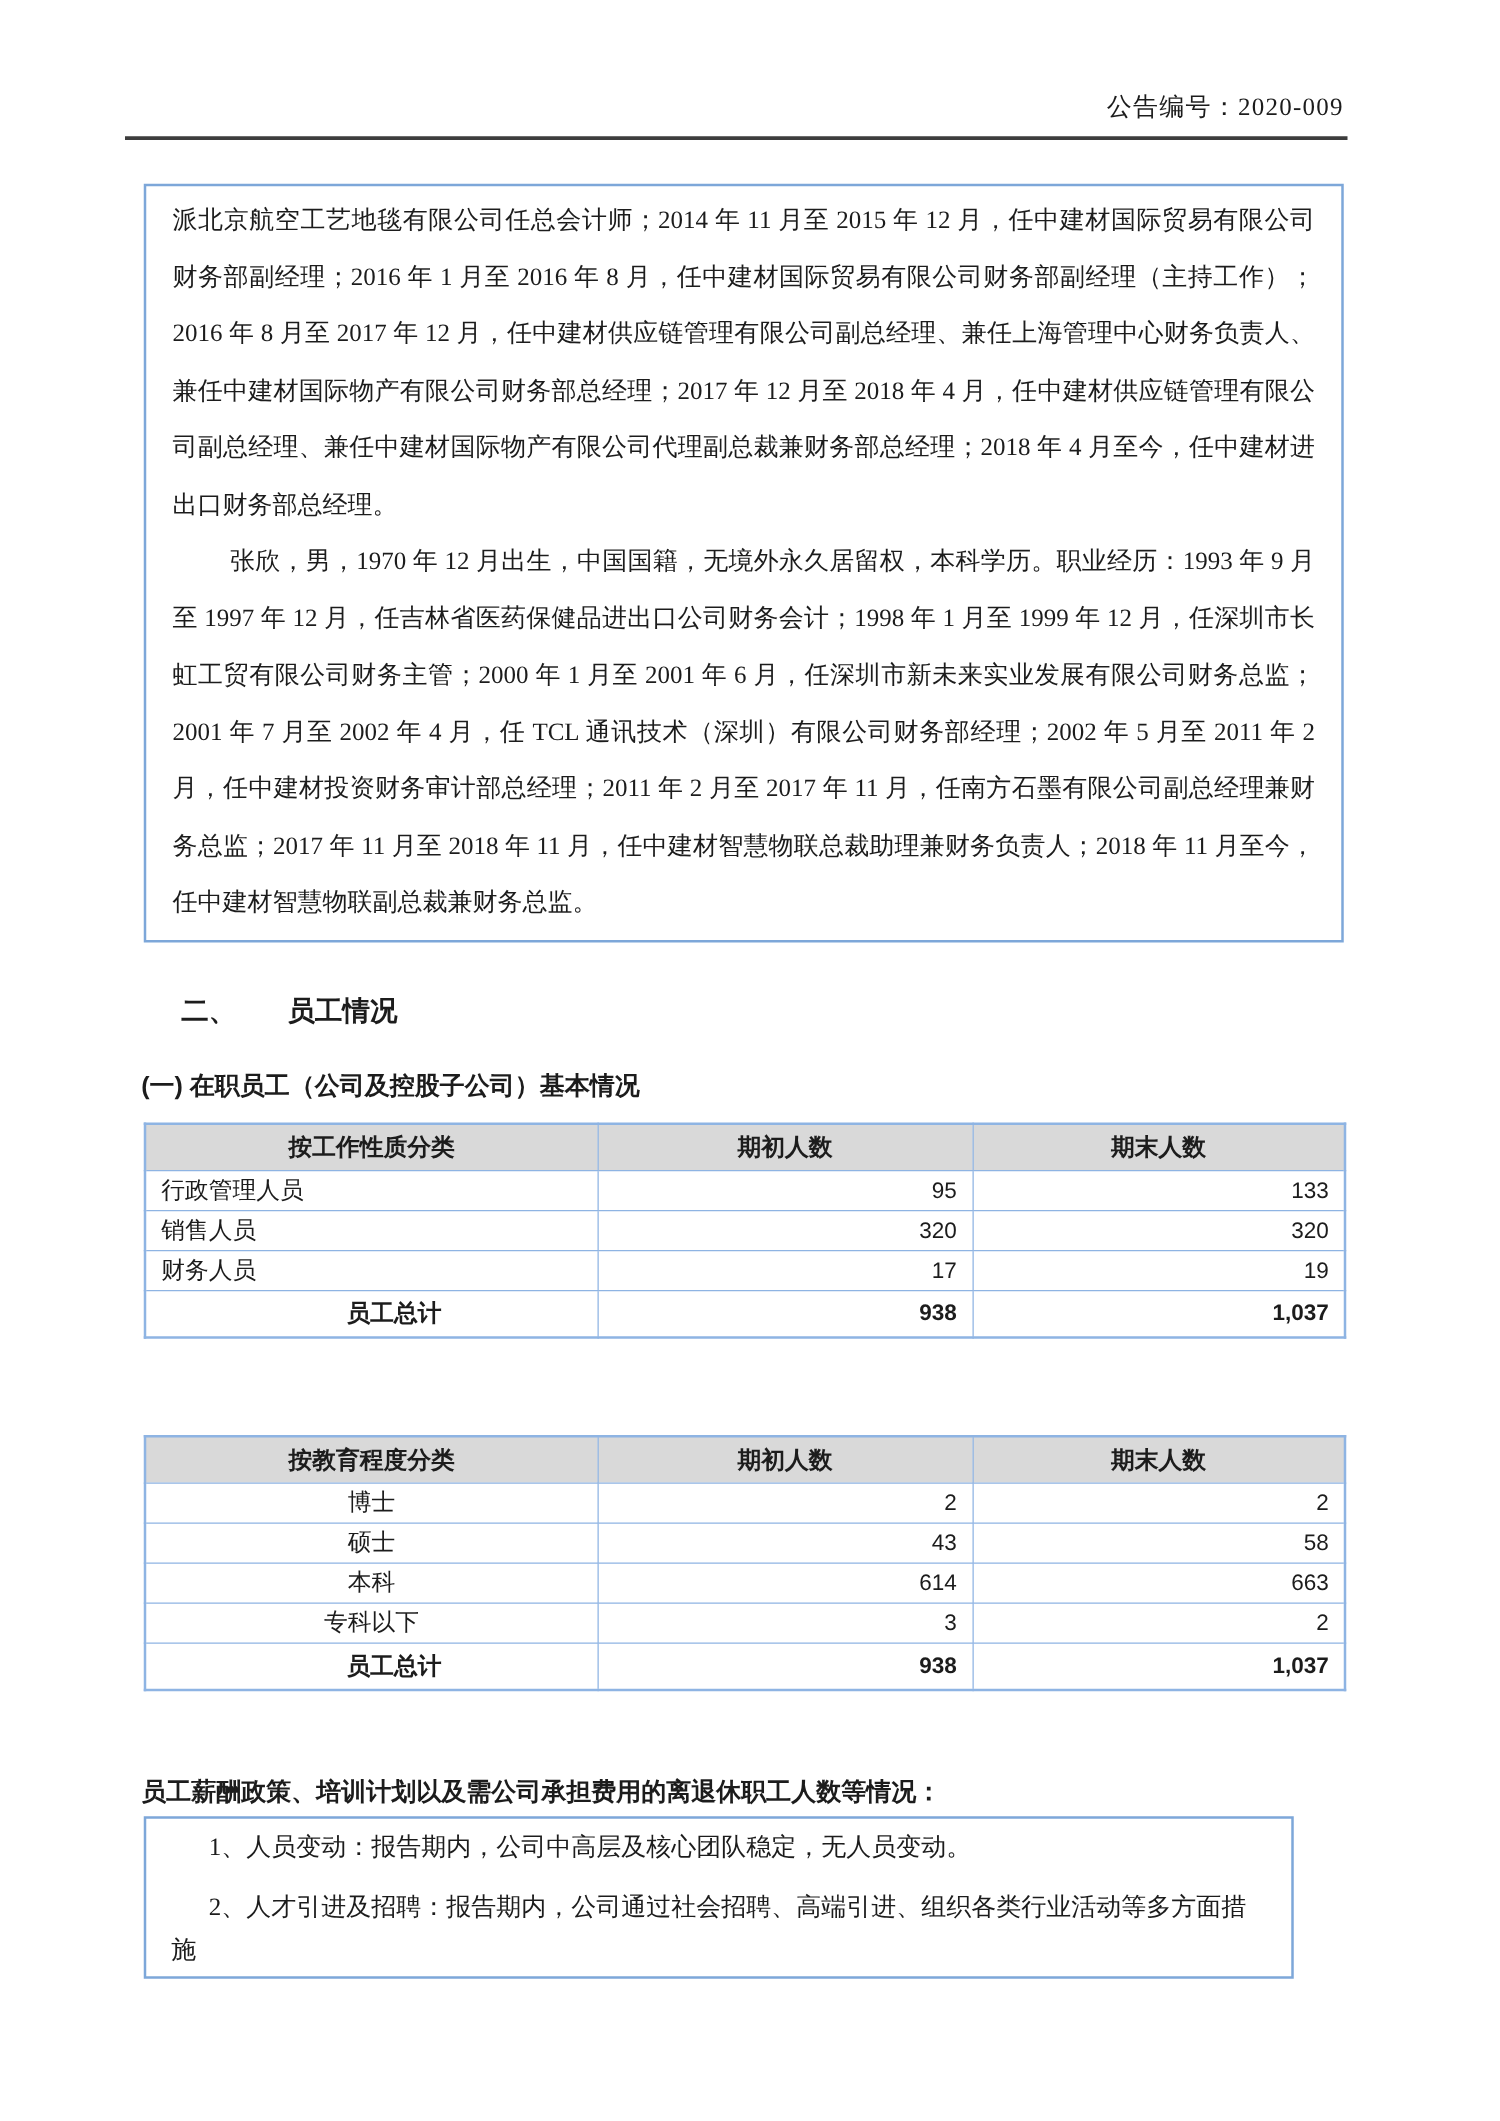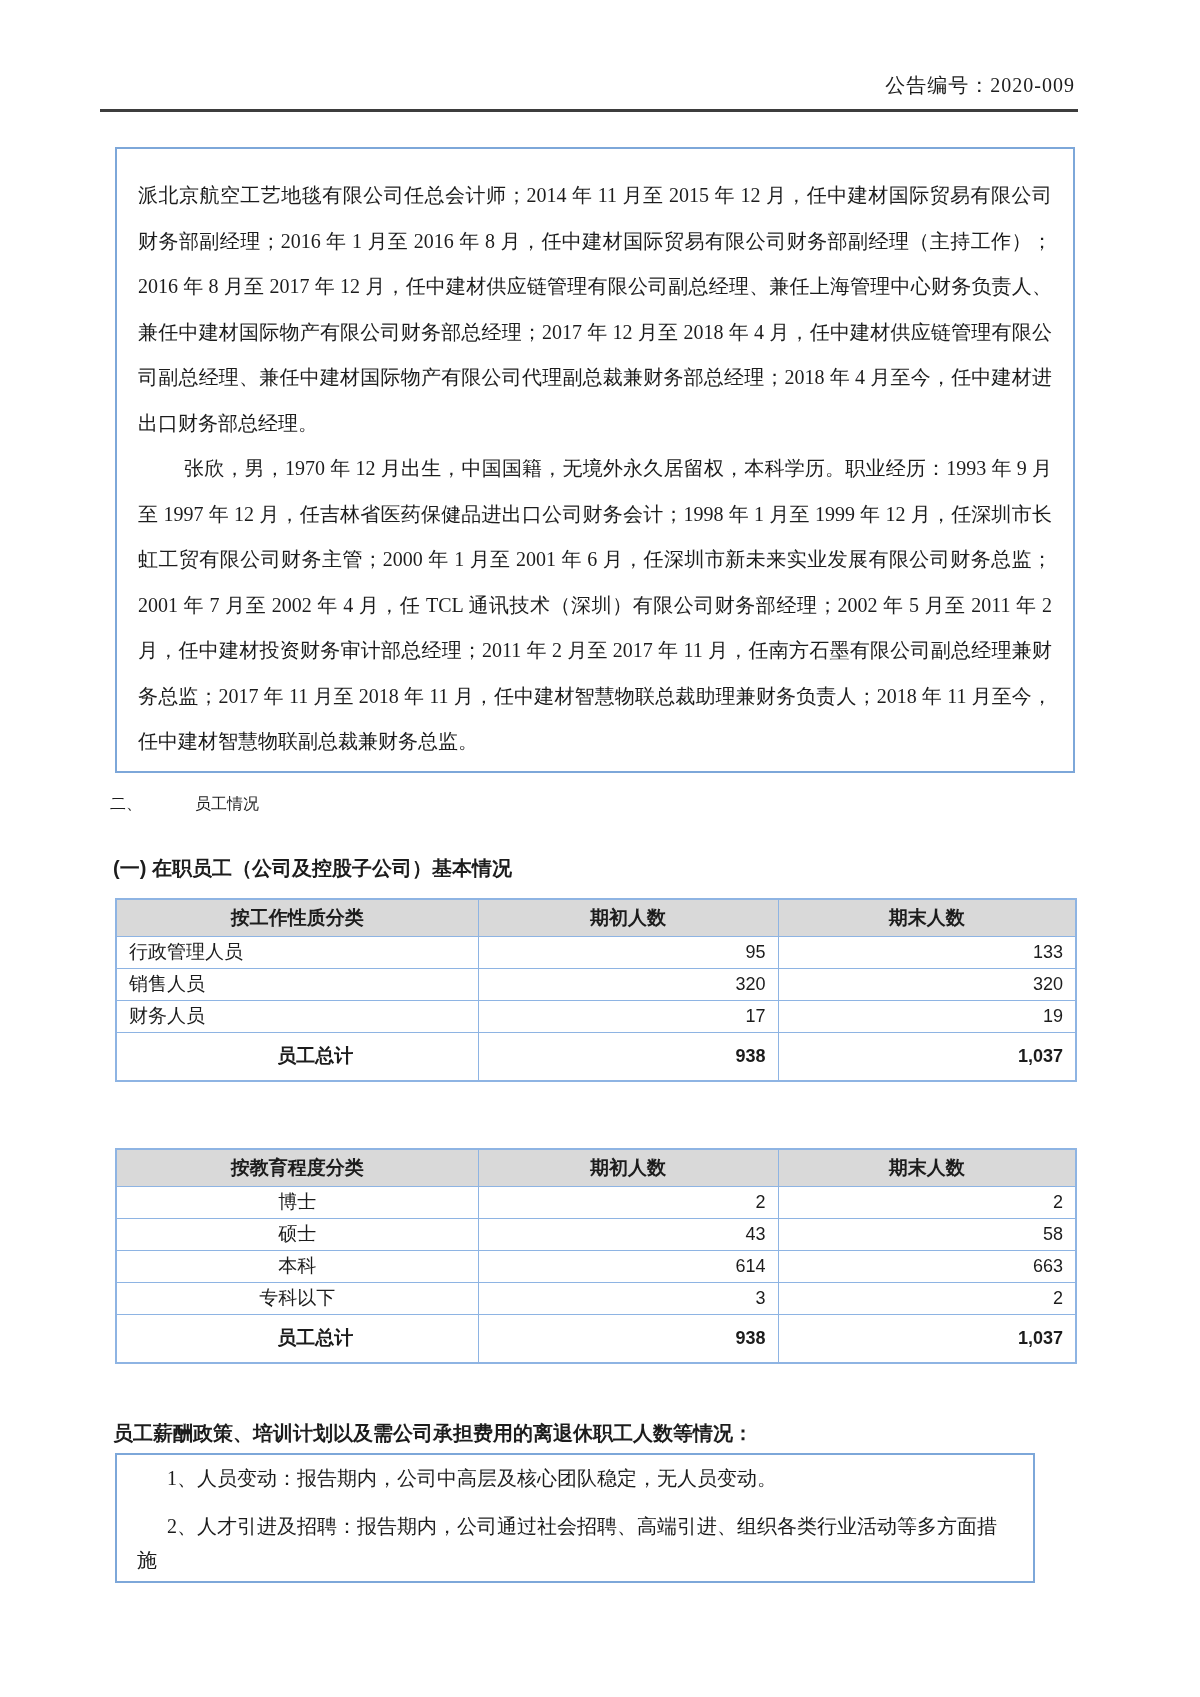--- a/index.html
+++ b/index.html
@@ -12,39 +12,39 @@
   *{box-sizing:border-box;}
   html,body{margin:0;padding:0;}
   body{width:1200px;height:1697px;background:#ffffff;position:relative;overflow:hidden;
        font-family:"Liberation Serif",serif;color:var(--text-color);}
   .page{position:absolute;inset:0;}
 
   .doc-number{position:absolute;top:72px;right:125px;font-size:20px;letter-spacing:1px;}
   .top-rule{position:absolute;left:100px;top:109px;width:978px;height:3px;background:var(--rule-color);}
 
   .bio-box{position:absolute;left:115px;top:147px;width:960px;border:2px solid var(--box-border);
-           padding:24px 21px 6px 21px;font-size:20px;line-height:45.5px;text-align:justify;}
+           padding:5px 21px 6px 21px;font-size:20px;line-height:45.5px;text-align:justify;}
   .bio-box p{margin:0;}
   .bio-box p.indent{text-indent:2.3em;}
 
-  .section-heading{position:absolute;left:110px;top:794px;font-family:"Liberation Sans",sans-serif;
-                   font-weight:normal;font-size:16px;}
+  .section-heading{position:absolute;left:145px;top:794px;font-family:"Liberation Sans",sans-serif;
+                   font-weight:bold;font-size:22px;}
   .section-heading .sec-no{display:inline-block;width:85px;}
   .subsection-heading{position:absolute;left:113px;top:855px;font-family:"Liberation Sans",sans-serif;
                       font-weight:bold;font-size:20px;}
 
   table.emp{position:absolute;left:115px;width:960px;border-collapse:collapse;table-layout:fixed;
             border:2px solid var(--table-border);font-size:19px;}
   table.emp th{background:var(--header-bg);border:1px solid var(--table-border);font-weight:bold;
                height:37px;text-align:center;padding:0 8px;}
   table.emp td{border:1px solid var(--table-border);height:32px;padding:0 12px;}
   td.cat-left{text-align:left;padding-left:14px;}
   td.cat-center{text-align:center;}
   td.num{text-align:right;font-family:"Liberation Sans",sans-serif;font-size:18px;}
-  tr.total-row td{font-weight:bold;height:49px;padding-left:48px;}
+  tr.total-row td{font-weight:bold;height:38px;padding-left:48px;}
   tr.total-row td.cat-left{text-align:center;}
   #table-by-job{top:898px;border-radius:30px;}
   #table-by-edu{top:1148px;}
 
   .policy-heading{position:absolute;left:113px;top:1420px;font-family:"Liberation Sans",sans-serif;
                   font-weight:bold;font-size:20px;}
   .policy-box{position:absolute;left:115px;top:1453px;width:920px;border:2px solid var(--box-border);
               padding:6px 20px 4px 20px;font-size:20px;}
   .policy-box p{margin:0 0 14px 0;line-height:34px;text-indent:30px;}
   .policy-box p:last-child{margin-bottom:0;}

